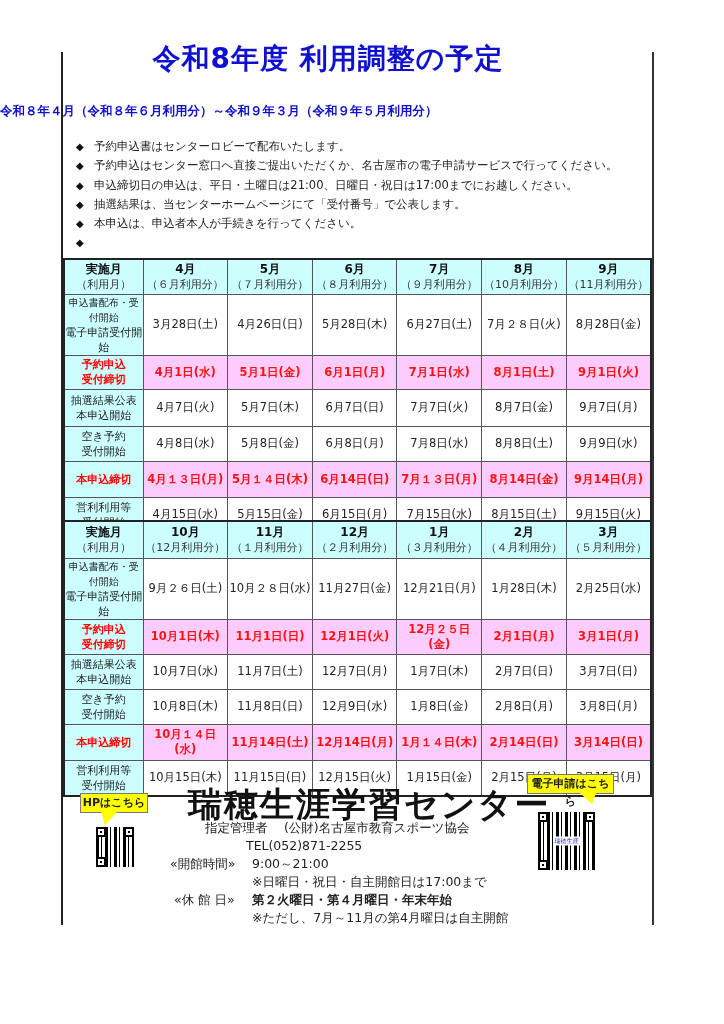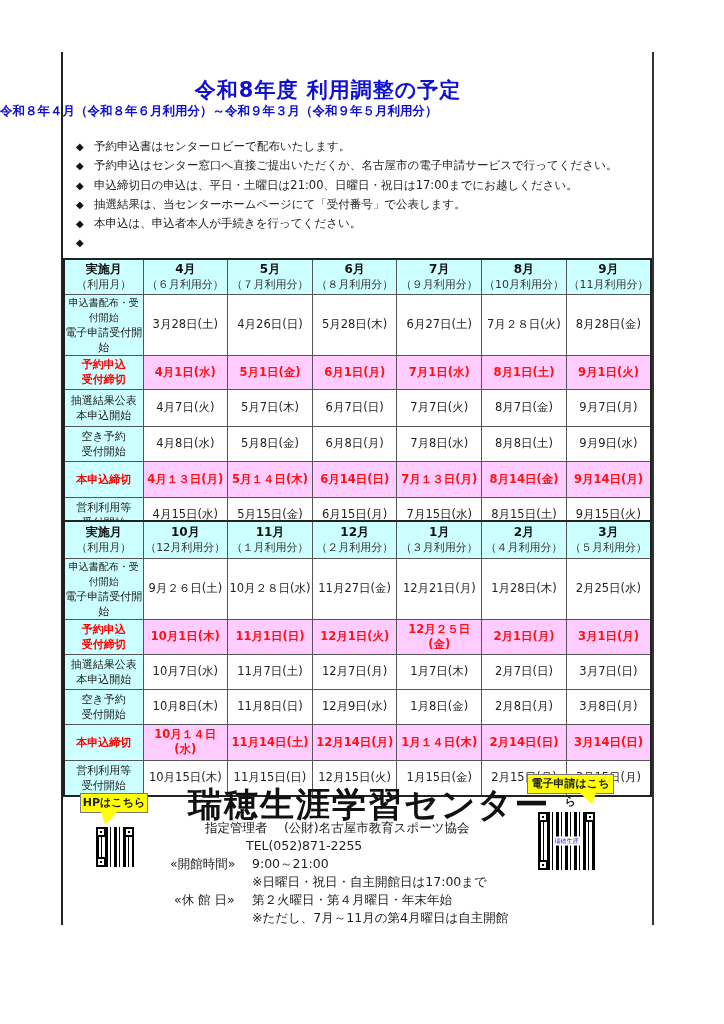--- a/index.html
+++ b/index.html
@@ -4,22 +4,22 @@
 <style>
   * { box-sizing: border-box; margin: 0; padding: 0; }
   html, body { width: 724px; height: 1024px; background: #ffffff; }
   body { position: relative; font-family: "DejaVu Sans", "Liberation Sans", sans-serif; color: #222; overflow: hidden; }
 
   .frame {
     position: absolute; left: 61px; top: 52px; width: 593px; height: 873px;
     border-left: 2px solid #222; border-right: 2px solid #333;
   }
   .title {
-    position: absolute; left: 0; width: 656px; top: 76px; text-align: center;
-    font-size: 21px; font-weight: bold; color: #1010d0; letter-spacing: 1px;
+    position: absolute; left: 0; width: 656px; top: 40px; text-align: center;
+    font-size: 28px; font-weight: bold; color: #1010d0; letter-spacing: 1px;
   }
   .subtitle {
     position: absolute; left: 0; width: 648px; top: 103px; text-align: left;
     font-size: 12.5px; font-weight: bold; color: #1010d0;
   }
   .notes {
     position: absolute; left: 76px; top: 137px; list-style: none;
     font-size: 11.5px; color: #222; line-height: 19.3px;
   }
   .notes li { display: flex; align-items: center; white-space: nowrap; }
@@ -360,14 +360,14 @@
   <span class="badge">瑞穂生涯</span>
 </div>
 
 <div class="footer-name">瑞穂生涯学習センター</div>
 <div class="footer-line" style="left:205px; top:820px;">指定管理者　 (公財)名古屋市教育スポーツ協会</div>
 <div class="footer-line" style="left:246px; top:838px;">TEL(052)871-2255</div>
 <div class="footer-line" style="left:170px; top:856px;">«開館時間»</div>
 <div class="footer-line" style="left:252px; top:856px;">9:00～21:00</div>
 <div class="footer-line" style="left:252px; top:874px;">※日曜日・祝日・自主開館日は17:00まで</div>
 <div class="footer-line" style="left:174px; top:892px;">«休 館 日»</div>
-<div class="footer-line" style="left:252px; top:892px;">第２火曜日・第４月曜日・年末年始</div>
+<div class="footer-line" style="left:252px; top:892px;font-weight:bold;">第２火曜日・第４月曜日・年末年始</div>
 <div class="footer-line" style="left:252px; top:910px;">※ただし、7月～11月の第4月曜日は自主開館</div>
 
 </body></html>

